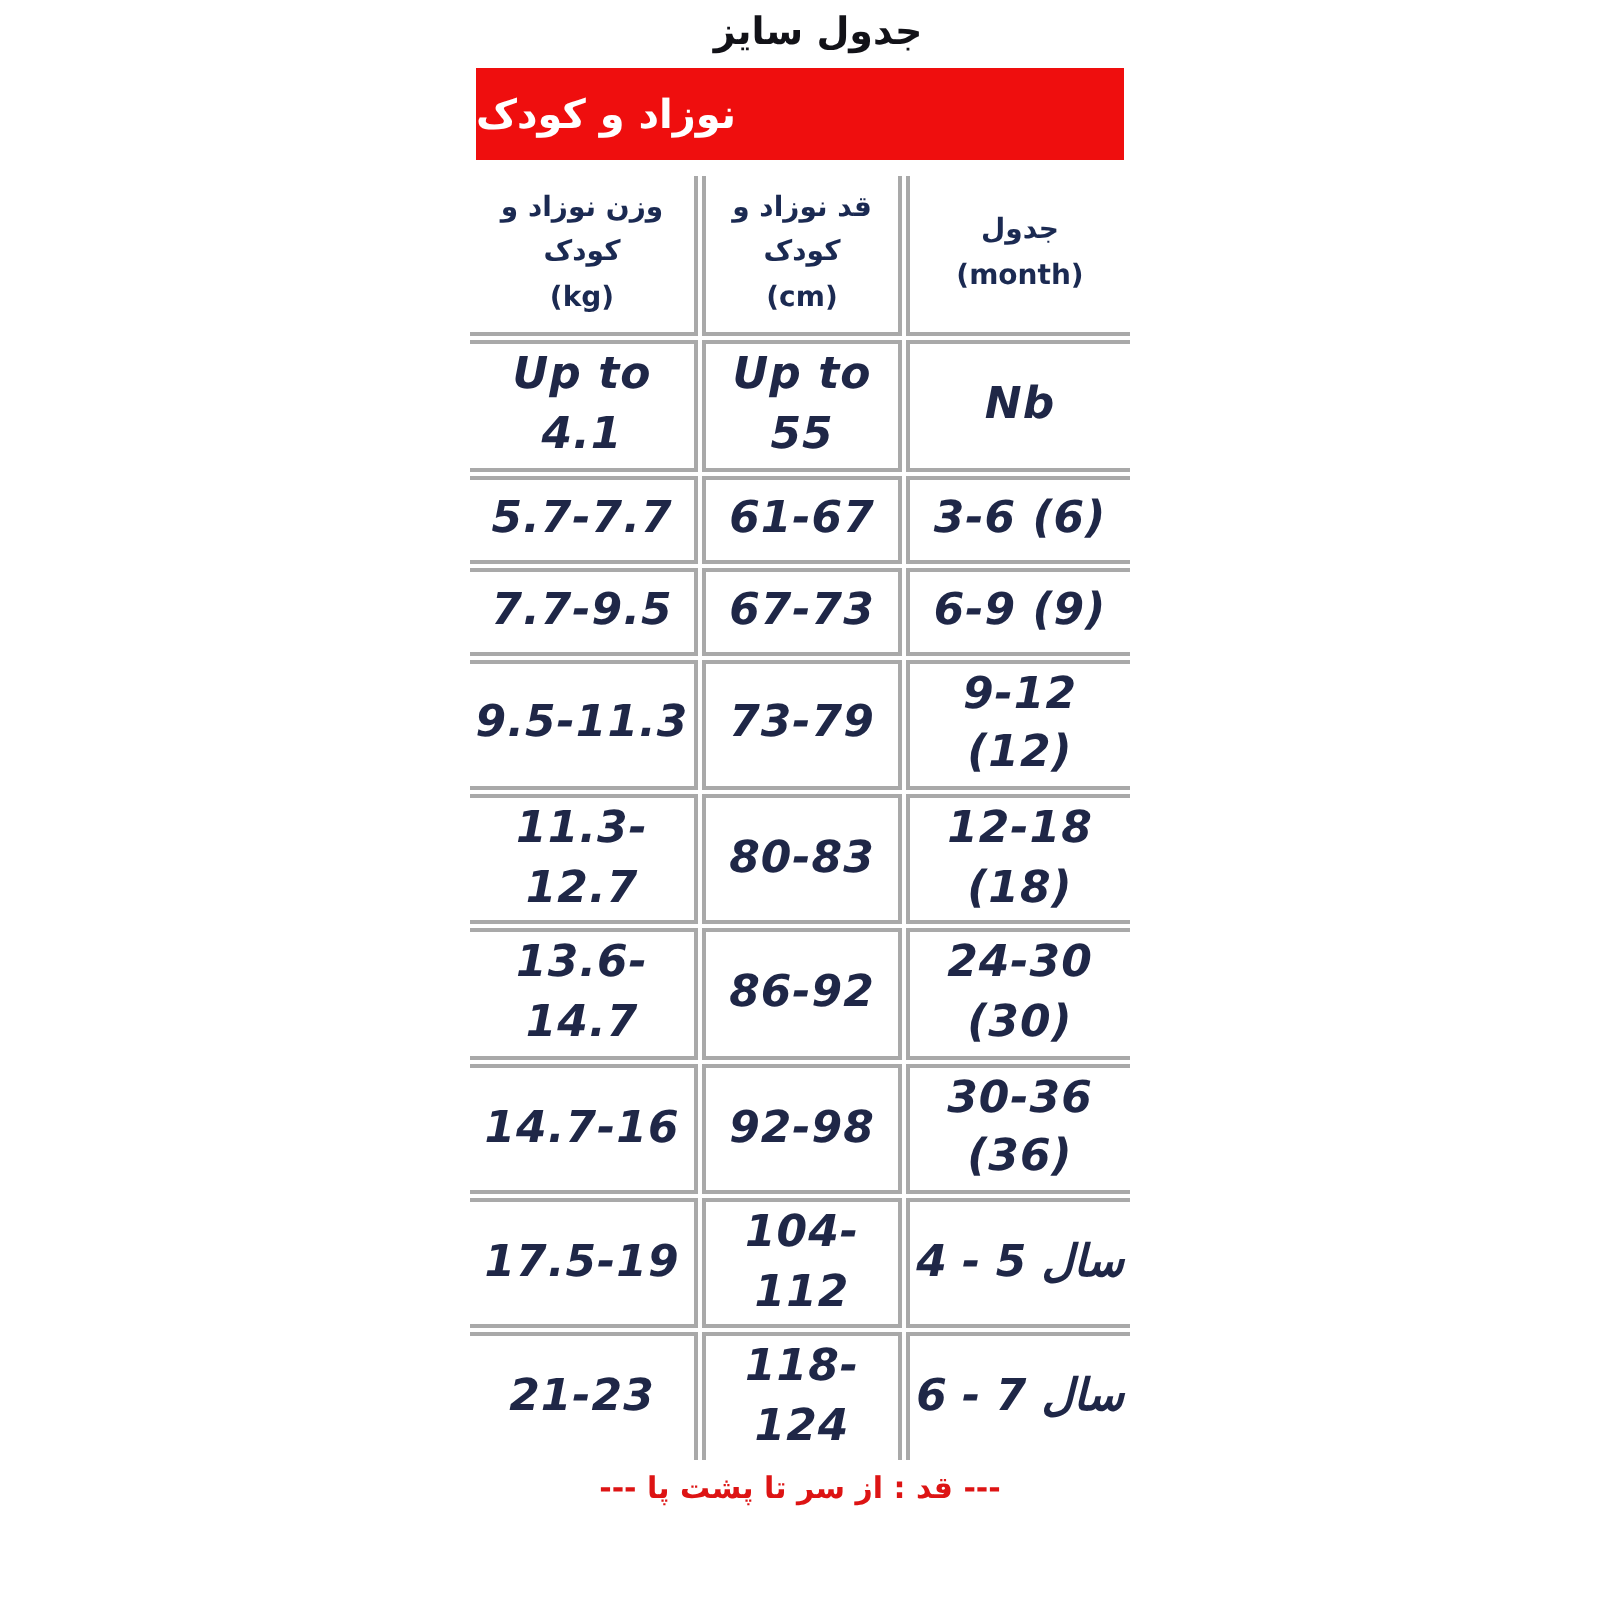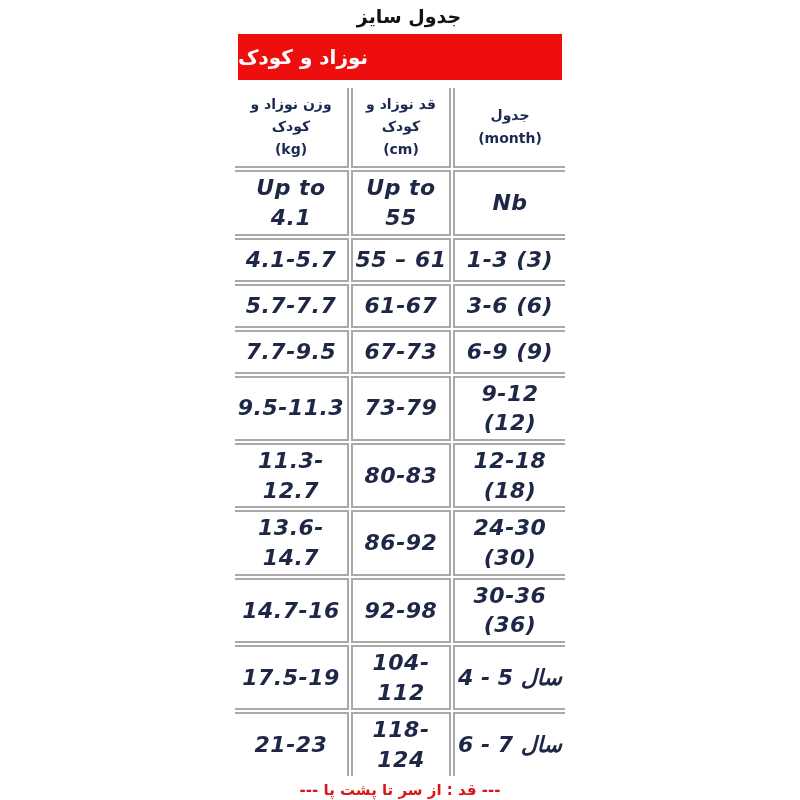--- a/index.html
+++ b/index.html
@@ -121,25 +121,20 @@
           </th>
         </tr>
     </thead>
     <tbody>
         <tr>
           <td>Up to 4.1</td>
           <td>Up to 55</td>
           <td>Nb</td>
         </tr>
         <tr>
-          <td>4.1-5.7</td>
-          <td>55 – 61</td>
-          <td>1-3 (3)</td>
-        </tr>
-        <tr>
           <td>5.7-7.7</td>
           <td>61-67</td>
           <td>3-6 (6)</td>
         </tr>
         <tr>
           <td>7.7-9.5</td>
           <td>67-73</td>
           <td>6-9 (9)</td>
         </tr>
         <tr>

